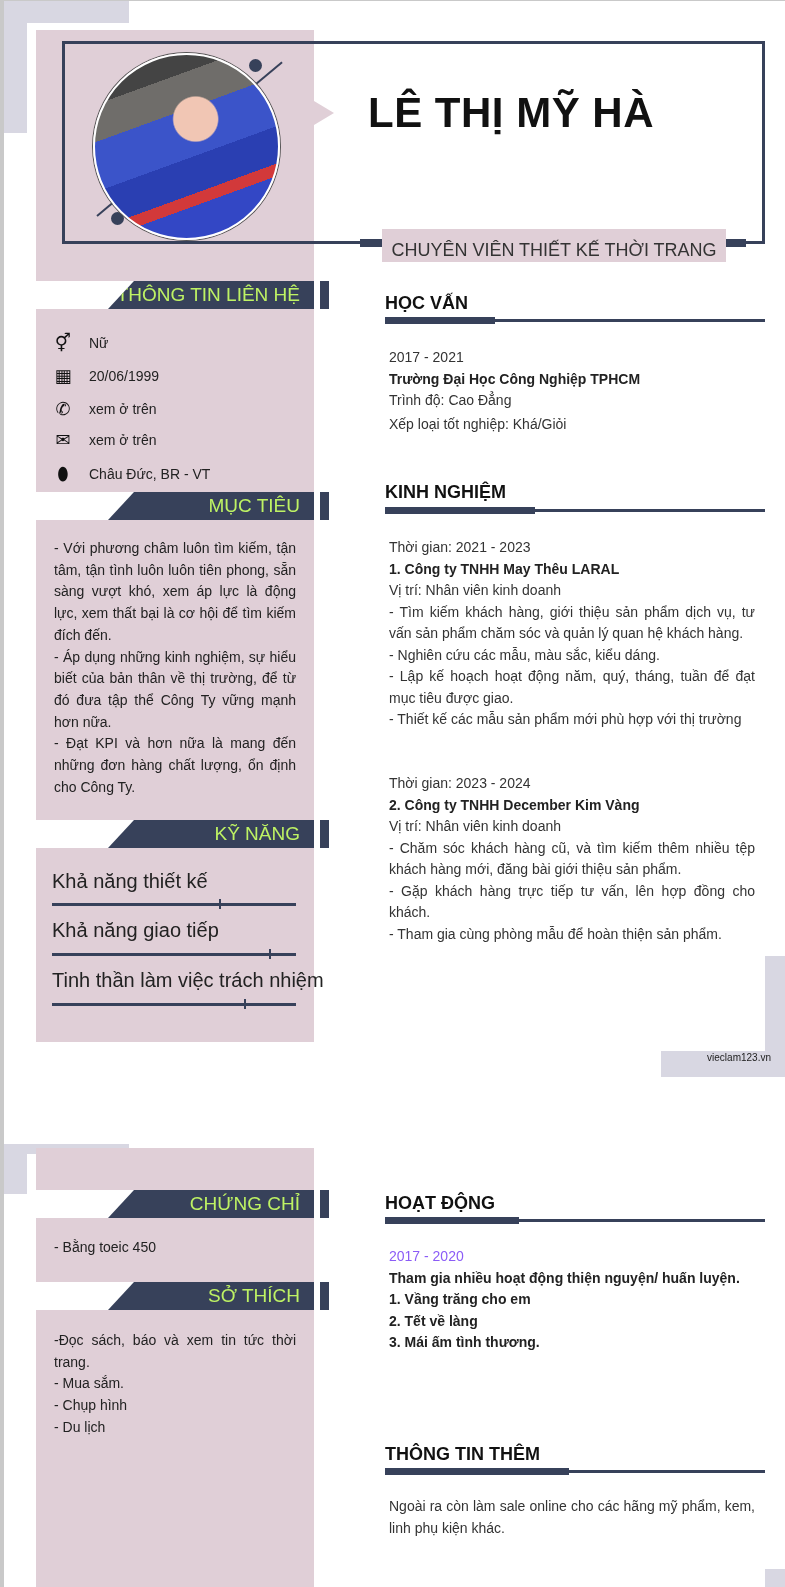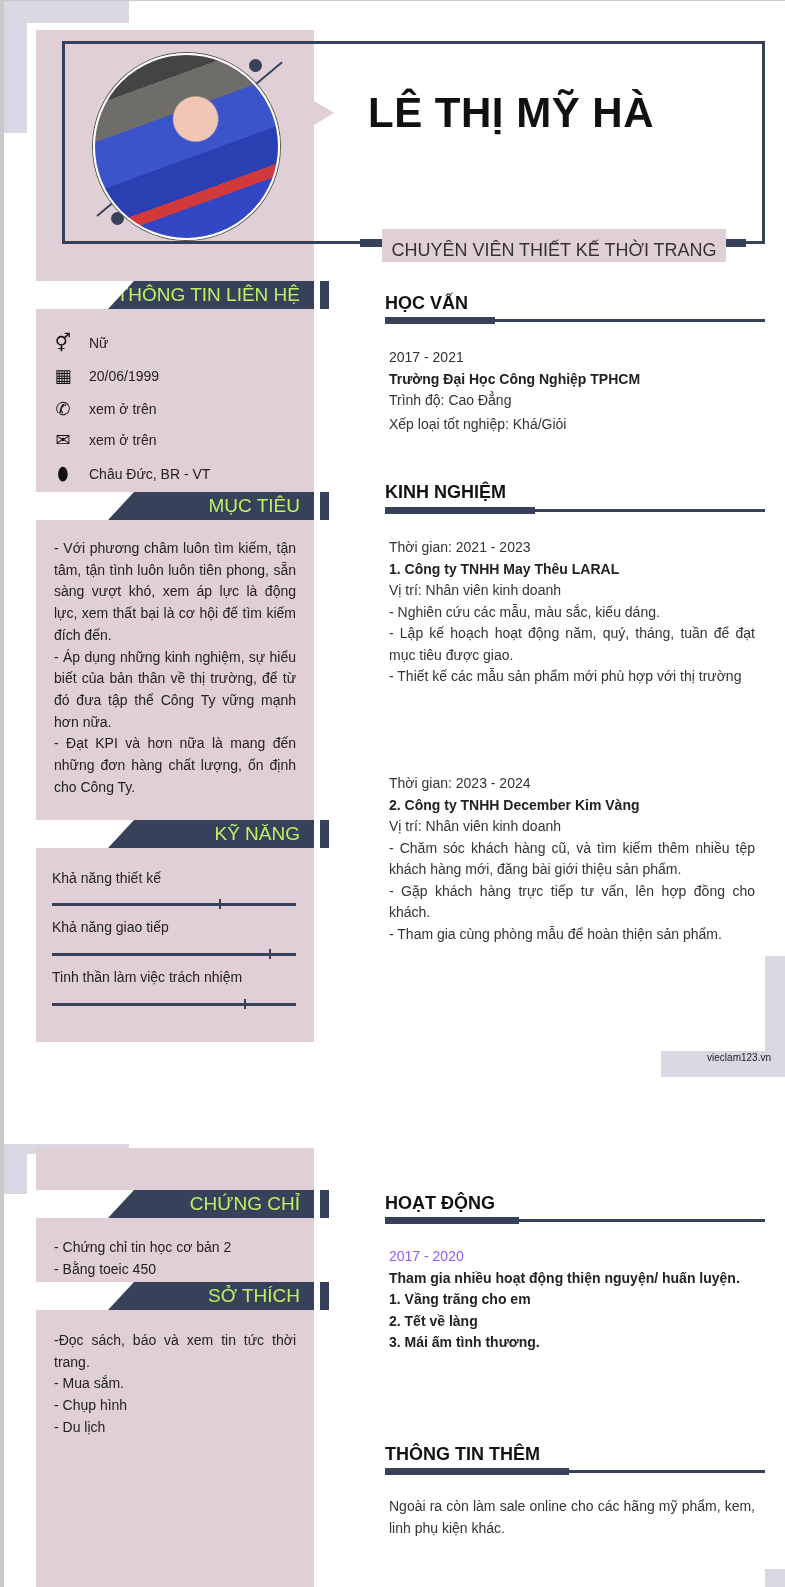--- a/index.html
+++ b/index.html
@@ -36,21 +36,21 @@
   .banner { position: absolute; left: 104px; width: 206px; height: 28px; background: #37415a; clip-path: polygon(26px 0, 100% 0, 100% 100%, 0 100%); }
   .banner-text { position: absolute; right: 14px; top: 3px; font-size: 19px; color: #bef264; white-space: nowrap; }
   .banner-cap { position: absolute; left: 316px; width: 9px; height: 28px; background: #37415a; }
 
   .contact { position: absolute; left: 48px; font-size: 14px; color: #222; display: flex; align-items: center; }
   .contact .icon { width: 22px; height: 22px; margin-right: 15px; display: flex; align-items: center; justify-content: center; font-size: 18px; color: #111; }
 
   .side-text { position: absolute; left: 50px; width: 242px; font-size: 14px; line-height: 21.7px; color: #222; text-align: justify; }
   .side-text p { margin: 0; }
 
-  .skill-label { position: absolute; left: 48px; font-size: 14px; color: #222; }
+  .skill-label { position: absolute; left: 48px; font-size: 20px; color: #222; }
   .skill-bar { position: absolute; left: 48px; width: 244px; height: 3px; background: #37415a; }
   .skill-tick { position: absolute; top: -4px; width: 2px; height: 10px; background: #37415a; }
 
   .sec-title { position: absolute; left: 381px; font-size: 18px; font-weight: bold; color: #111; }
   .sec-rule { position: absolute; left: 381px; width: 380px; height: 3px; background: #37415a; }
   .sec-rule-thick { position: absolute; left: 381px; height: 7px; background: #37415a; }
 
   .main-text { position: absolute; left: 385px; width: 366px; font-size: 14px; line-height: 21.5px; color: #333; text-align: justify; }
   .main-text p { margin: 0; }
   .main-text .bold { font-weight: bold; color: #222; }
@@ -152,20 +152,21 @@
   </div>
 
   <div class="sec-title" style="top:481px;">KINH NGHIỆM</div>
   <div class="sec-rule" style="top:508px;"></div>
   <div class="sec-rule-thick" style="top:506px;width:150px;"></div>
 
   <div class="main-text" style="top:536px;">
     <p>Thời gian: 2021 - 2023</p>
     <p class="bold">1. Công ty TNHH May Thêu LARAL</p>
     <p>Vị trí: Nhân viên kinh doanh</p>
+    <p>- Tìm kiếm khách hàng, giới thiệu sản phẩm dịch vụ, tư vấn sản phẩm chăm sóc và quản lý quan hệ khách hàng.</p>
     <p>- Nghiên cứu các mẫu, màu sắc, kiểu dáng.</p>
     <p>- Lập kế hoạch hoạt động năm, quý, tháng, tuần để đạt mục tiêu được giao.</p>
     <p>- Thiết kế các mẫu sản phẩm mới phù hợp với thị trường</p>
   </div>
 
   <div class="main-text" style="top:772px;">
     <p>Thời gian: 2023 - 2024</p>
     <p class="bold">2. Công ty TNHH December Kim Vàng</p>
     <p>Vị trí: Nhân viên kinh doanh</p>
     <p>- Chăm sóc khách hàng cũ, và tìm kiếm thêm nhiều tệp khách hàng mới, đăng bài giới thiệu sản phẩm.</p>
@@ -183,21 +184,20 @@
   <div class="deco-tl2" style="top:-12px;height:62px;"></div>
 
   <div class="sidebar-bg" style="top:4px;height:42px;"></div>
 
   <div class="banner" style="top:46px;">
     <span class="banner-text">CHỨNG CHỈ</span>
   </div>
   <div class="banner-cap" style="top:46px;"></div>
   <div class="sidebar-bg" style="top:74px;height:64px;"></div>
   <div class="side-text" style="top:93px;">
-    <p>- Chứng chỉ tin học cơ bản 2</p>
     <p>- Bằng toeic 450</p>
   </div>
 
   <div class="banner" style="top:138px;">
     <span class="banner-text">SỞ THÍCH</span>
   </div>
   <div class="banner-cap" style="top:138px;"></div>
   <div class="sidebar-bg" style="top:166px;height:296px;"></div>
   <div class="side-text" style="top:186px;">
     <p>-Đọc sách, báo và xem tin tức thời trang.</p>

